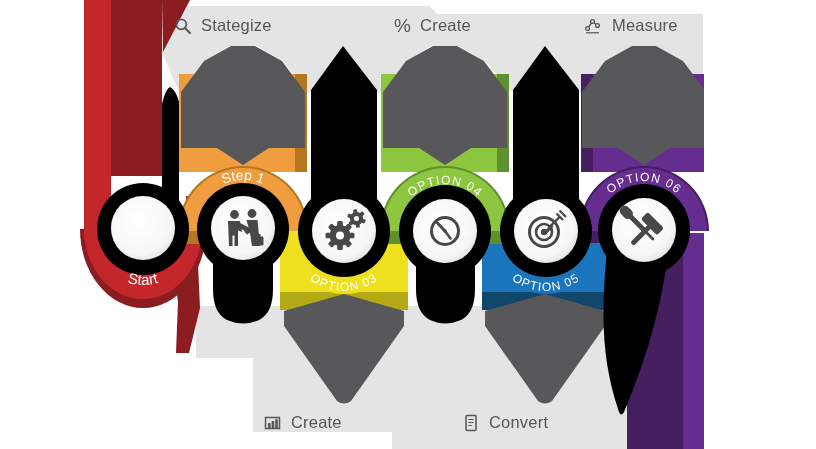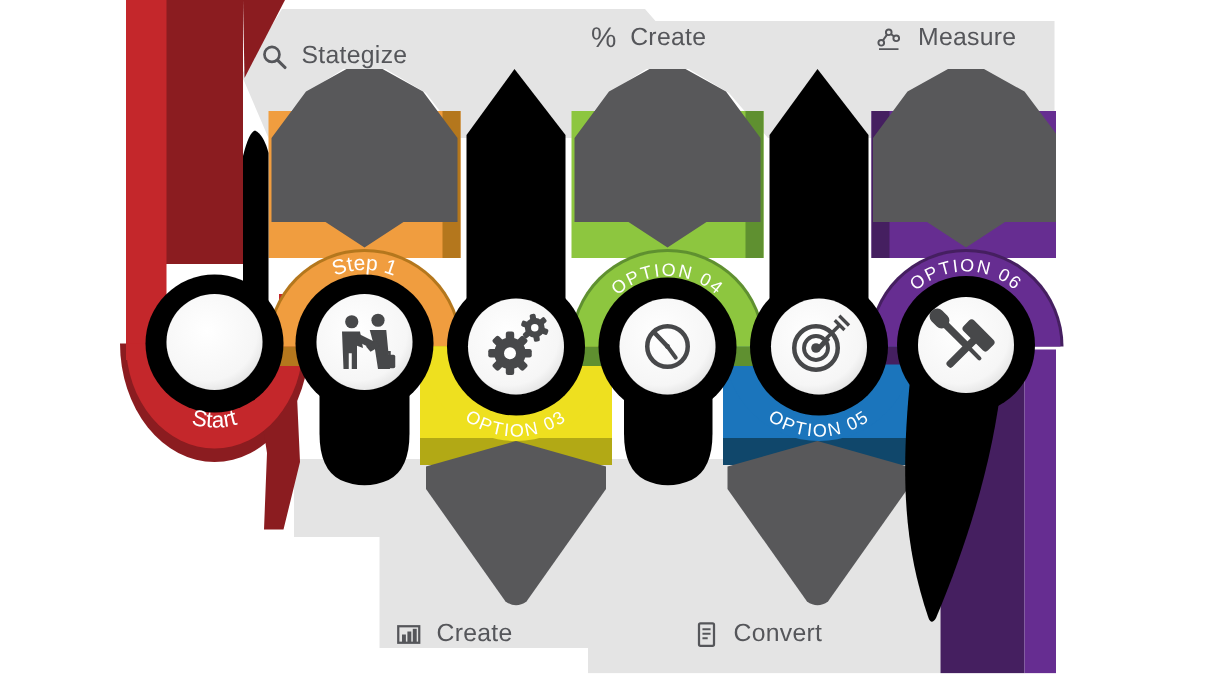--- a/index.html
+++ b/index.html
@@ -196,21 +196,21 @@
     </text>
     <text class="arc-text small">
       <textPath href="#p-opt5" startOffset="50%" text-anchor="middle">OPTION 05</textPath>
     </text>
     <text class="arc-text small">
       <textPath href="#p-opt6" startOffset="50%" text-anchor="middle">OPTION 06</textPath>
     </text>
   </g>
 </svg>
 
-<div class="phase-label" style="left:174px;top:16px;margin-top:12px;">
+<div class="phase-label" style="left:174px;top:16px;">
   <svg width="18" height="18" viewBox="0 0 18 18">
     <circle cx="7.3" cy="7.3" r="5" fill="none" stroke="#55565a" stroke-width="1.8"></circle>
     <path d="M11.2,11.2 L16,16" stroke="#55565a" stroke-width="2.1" stroke-linecap="round"></path>
   </svg>
   <span>Stategize</span>
 </div>
 
 <div class="phase-label" style="left:394px;top:16px;">
   <span class="pct">%</span>
   <span>Create</span>

